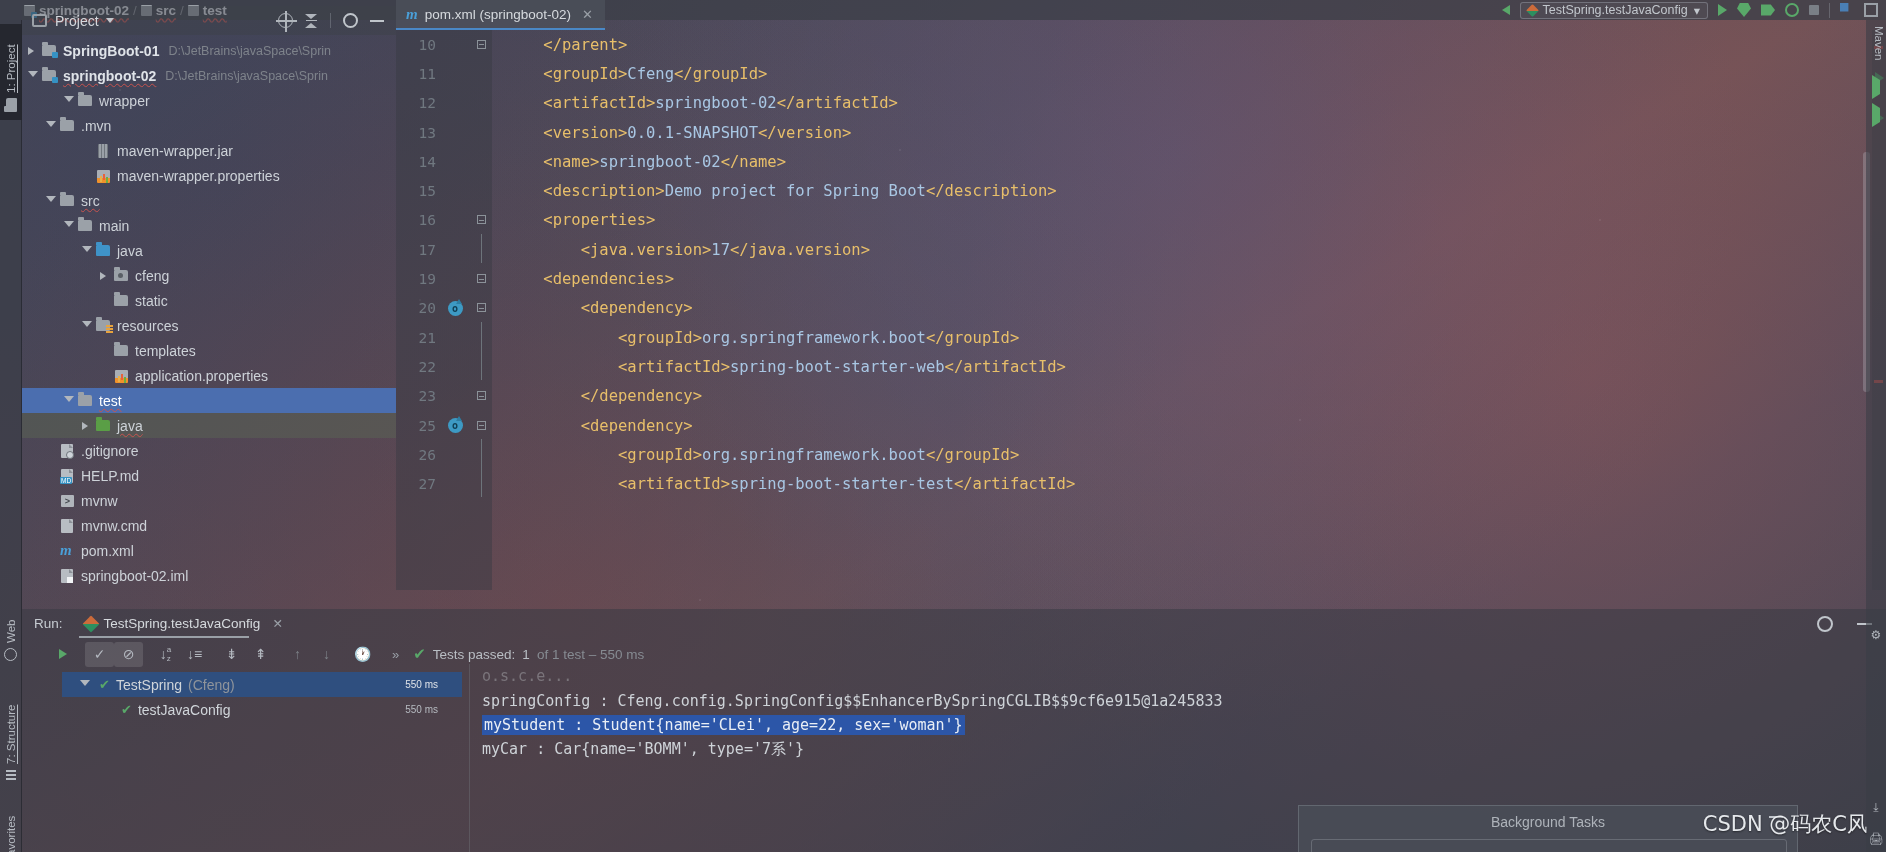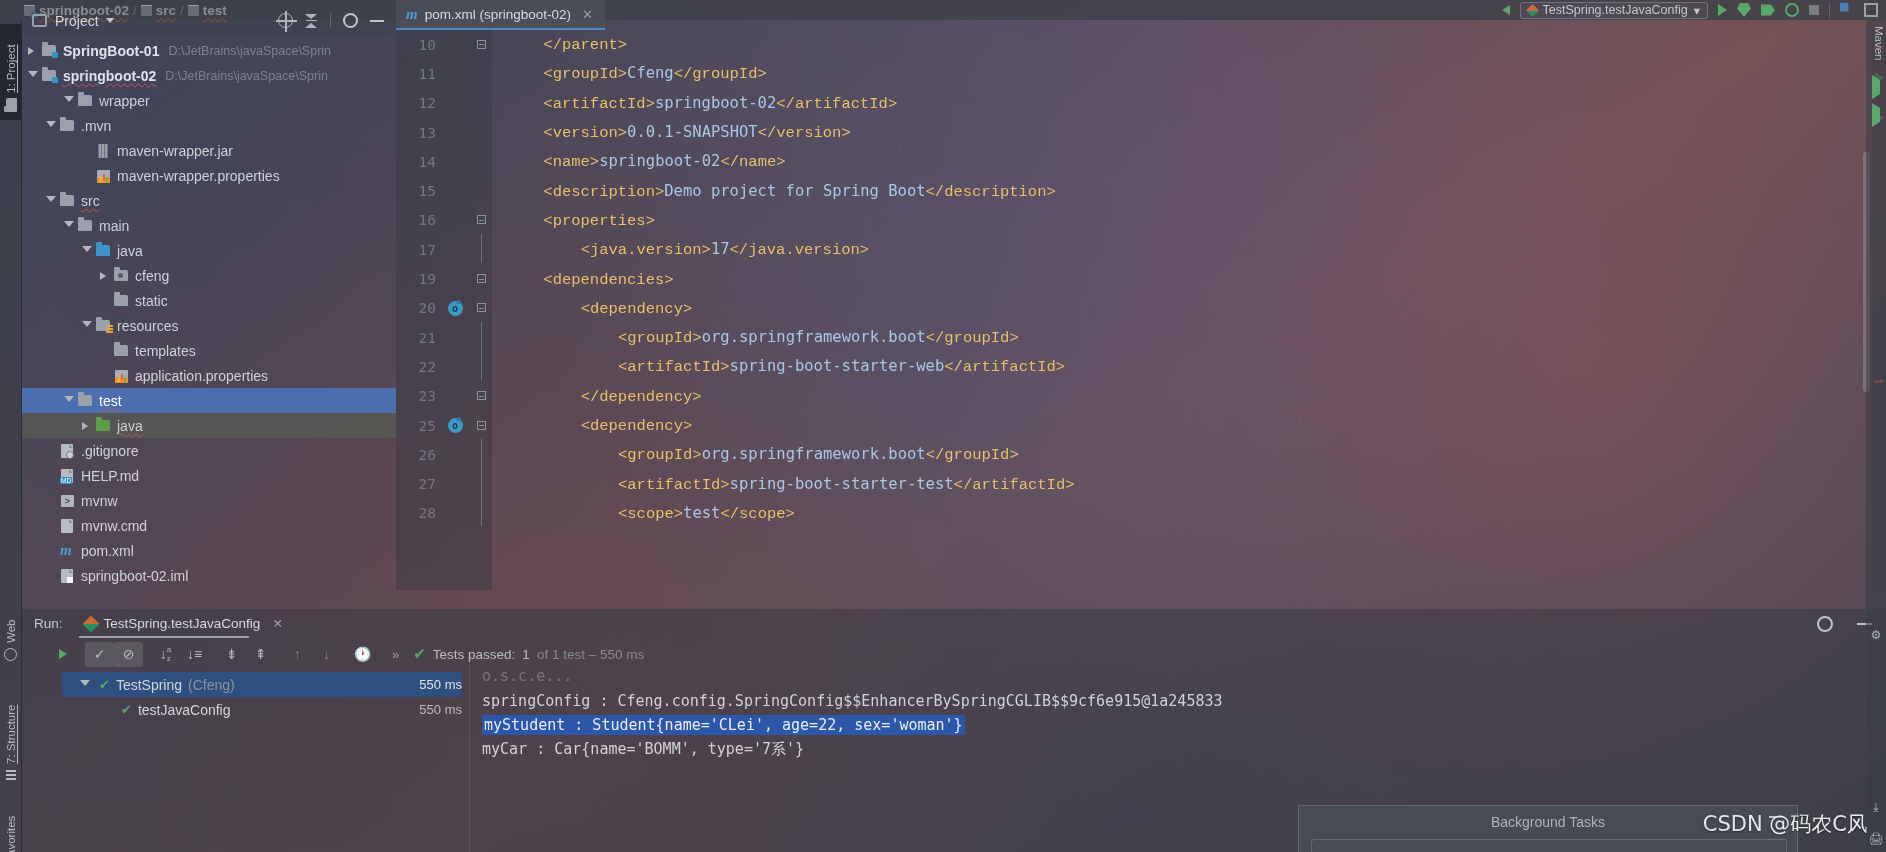--- a/index.html
+++ b/index.html
@@ -111,21 +111,21 @@
      background: rgba(78,82,92,0.72); color:#d6dade; font-size:13.5px; border-bottom:2px solid #4a88c7;}
   .etab .x { color:#9aa0a7; font-size:13px; margin-left:4px;}
   .codearea { position:absolute; top:30px; left:0; width:1490px; height:560px; overflow:hidden;
      font-family:"DejaVu Sans Mono", monospace; font-size:15.5px; }
   .gutterbg { position:absolute; left:0; top:0; width:96px; height:560px; background: rgba(55,58,66,0.45); }
   .cline { position:relative; height:29.3px; display:flex; align-items:center; white-space:pre;}
   .lno { width:44px; text-align:right; color:#707880; font-size:14.5px; flex:0 0 44px; padding-right:4px;}
   .gico { width:30px; flex:0 0 30px; display:flex; align-items:center; justify-content:center; }
   .fold { width:22px; flex:0 0 22px; color:#8b9299; font-size:12px; text-align:center;}
   .ctext { padding-left:14px; }
-  .tag { color:#e8bf6a;font-family:Liberation Mono, monospace; }
+  .tag { color:#e8bf6a; }
   .txt { color:#a9c7e4; }
   .bean { width:15px;height:15px;border-radius:50%;background:#3d9ac4;color:#0f3d52;font-size:10px;
      line-height:15px;text-align:center;font-weight:bold;position:relative;}
   .bean::after{content:'';position:absolute;right:1px;top:-2px;width:0;height:0;
      border-left:3px solid transparent;border-right:3px solid transparent;border-bottom:5px solid #2d7ea3;}
   .foldbox{display:inline-block;width:9px;height:9px;border:1px solid #8b9299;position:relative;}
   .foldbox::after{content:'';position:absolute;left:1.5px;top:3.5px;width:5px;height:1px;background:#8b9299;}
   .foldline{display:inline-block;width:1px;height:29px;background:#6d747b;}
   
   .rmark { position:absolute; right:0; top:30px; width:14px; height:560px; background: rgba(55,58,66,0.30);}
@@ -149,21 +149,21 @@
   .tbtn.act { background: rgba(255,255,255,0.12); border-radius:3px;}
   .tbsep { width:8px; }
   .passed { margin-left:14px; color:#b9bec4; font-size:13.5px; display:flex; align-items:center; gap:7px;}
   .passed .gm { color:#59a869; font-size:15px;}
   .passed .dim { color:#868b92;}
   .chev { color:#9aa0a7; font-size:13px; margin-left:14px;}
 
   .testtree { position:absolute; left:40px; top:63px; width:400px; height:180px; font-size:14px;}
   .ttrow { height:25px; display:flex; align-items:center; gap:6px; padding-left:12px; color:#d0d5da;}
   .ttrow.sel { background:#2f4f7f; }
-  .ttrow .ms { margin-left:auto; padding-right:0; color:#b6bbc1; font-size:13px;}
+  .ttrow .ms { margin-left:auto; padding-right:24px; color:#b6bbc1; font-size:10px;}
   .ttrow.sel .ms { color:#dfe3e8; }
   .ck { color:#59a869; font-size:13px; }
   .dimparen { color:#8f949b; }
 
   .console { position:absolute; left:447px; top:55px; width:1399px; height:188px;
     font-family:"DejaVu Sans Mono", monospace; font-size:15px; color:#ced3d8; overflow:hidden;
     border-left:1px solid rgba(120,125,132,0.35);}
   .crow { height:24.5px; white-space:pre; padding-left:12px; display:flex; align-items:center;}
   .chl { background:#2c56a8; color:#e9eef5; display:inline-block; padding:1px 2px;}
 
@@ -491,21 +491,20 @@
           <div class="cline"><span class="lno">16</span><span class="gico"></span><span class="fold"><span class="foldbox"></span></span><span class="ctext">&nbsp;&nbsp;&nbsp;&nbsp;<span class="tag">&lt;properties&gt;</span></span></div>
           <div class="cline"><span class="lno">17</span><span class="gico"></span><span class="fold"><span class="foldline"></span></span><span class="ctext">&nbsp;&nbsp;&nbsp;&nbsp;&nbsp;&nbsp;&nbsp;&nbsp;<span class="tag">&lt;java.version&gt;</span><span class="txt">17</span><span class="tag">&lt;/java.version&gt;</span></span></div>
           <div class="cline"><span class="lno">19</span><span class="gico"></span><span class="fold"><span class="foldbox"></span></span><span class="ctext">&nbsp;&nbsp;&nbsp;&nbsp;<span class="tag">&lt;dependencies&gt;</span></span></div>
           <div class="cline"><span class="lno">20</span><span class="gico"><span class="bean">o</span></span><span class="fold"><span class="foldbox"></span></span><span class="ctext">&nbsp;&nbsp;&nbsp;&nbsp;&nbsp;&nbsp;&nbsp;&nbsp;<span class="tag">&lt;dependency&gt;</span></span></div>
           <div class="cline"><span class="lno">21</span><span class="gico"></span><span class="fold"><span class="foldline"></span></span><span class="ctext">&nbsp;&nbsp;&nbsp;&nbsp;&nbsp;&nbsp;&nbsp;&nbsp;&nbsp;&nbsp;&nbsp;&nbsp;<span class="tag">&lt;groupId&gt;</span><span class="txt">org.springframework.boot</span><span class="tag">&lt;/groupId&gt;</span></span></div>
           <div class="cline"><span class="lno">22</span><span class="gico"></span><span class="fold"><span class="foldline"></span></span><span class="ctext">&nbsp;&nbsp;&nbsp;&nbsp;&nbsp;&nbsp;&nbsp;&nbsp;&nbsp;&nbsp;&nbsp;&nbsp;<span class="tag">&lt;artifactId&gt;</span><span class="txt">spring-boot-starter-web</span><span class="tag">&lt;/artifactId&gt;</span></span></div>
           <div class="cline"><span class="lno">23</span><span class="gico"></span><span class="fold"><span class="foldbox"></span></span><span class="ctext">&nbsp;&nbsp;&nbsp;&nbsp;&nbsp;&nbsp;&nbsp;&nbsp;<span class="tag">&lt;/dependency&gt;</span></span></div>
           <div class="cline"><span class="lno">25</span><span class="gico"><span class="bean">o</span></span><span class="fold"><span class="foldbox"></span></span><span class="ctext">&nbsp;&nbsp;&nbsp;&nbsp;&nbsp;&nbsp;&nbsp;&nbsp;<span class="tag">&lt;dependency&gt;</span></span></div>
           <div class="cline"><span class="lno">26</span><span class="gico"></span><span class="fold"><span class="foldline"></span></span><span class="ctext">&nbsp;&nbsp;&nbsp;&nbsp;&nbsp;&nbsp;&nbsp;&nbsp;&nbsp;&nbsp;&nbsp;&nbsp;<span class="tag">&lt;groupId&gt;</span><span class="txt">org.springframework.boot</span><span class="tag">&lt;/groupId&gt;</span></span></div>
           <div class="cline"><span class="lno">27</span><span class="gico"></span><span class="fold"><span class="foldline"></span></span><span class="ctext">&nbsp;&nbsp;&nbsp;&nbsp;&nbsp;&nbsp;&nbsp;&nbsp;&nbsp;&nbsp;&nbsp;&nbsp;<span class="tag">&lt;artifactId&gt;</span><span class="txt">spring-boot-starter-test</span><span class="tag">&lt;/artifactId&gt;</span></span></div>
-          <div class="cline"><span class="lno">28</span><span class="gico"></span><span class="fold"><span class="foldline"></span></span><span class="ctext">&nbsp;&nbsp;&nbsp;&nbsp;&nbsp;&nbsp;&nbsp;&nbsp;&nbsp;&nbsp;&nbsp;&nbsp;<span class="tag">&lt;scope&gt;</span><span class="txt">test</span><span class="tag">&lt;/scope&gt;</span></span></div>
         </div>
     </div>
     <div class="rmark">
       <div class="mk" style="top:16px;background:#c75450;"></div>
       <div class="mk" style="top:350px;background:#c75450;"></div>
     </div>
     <div class="escroll"></div>
     <div class="rtri" style="top:72px"></div>
     <div class="rtri" style="top:112px"></div>
   </div>

